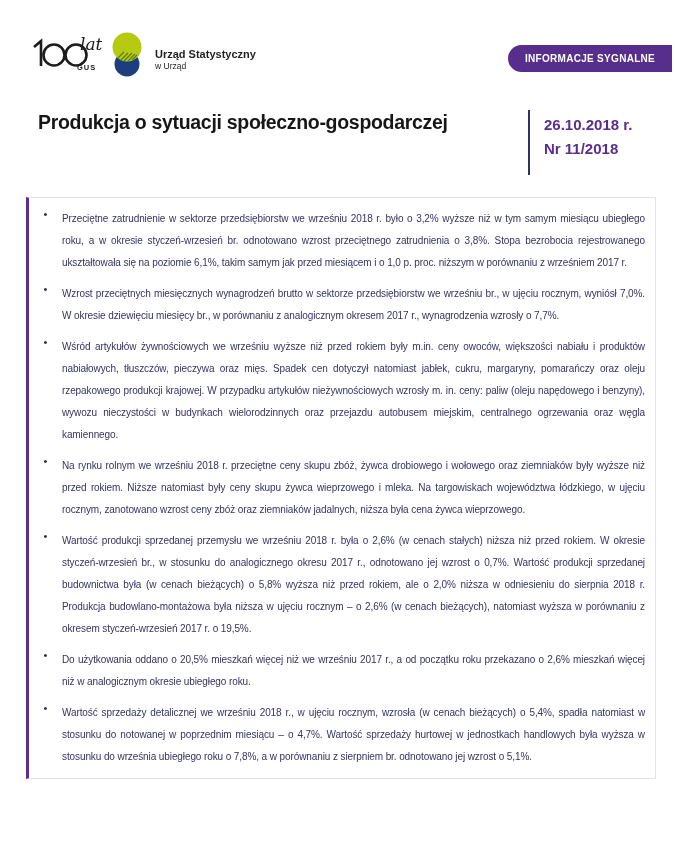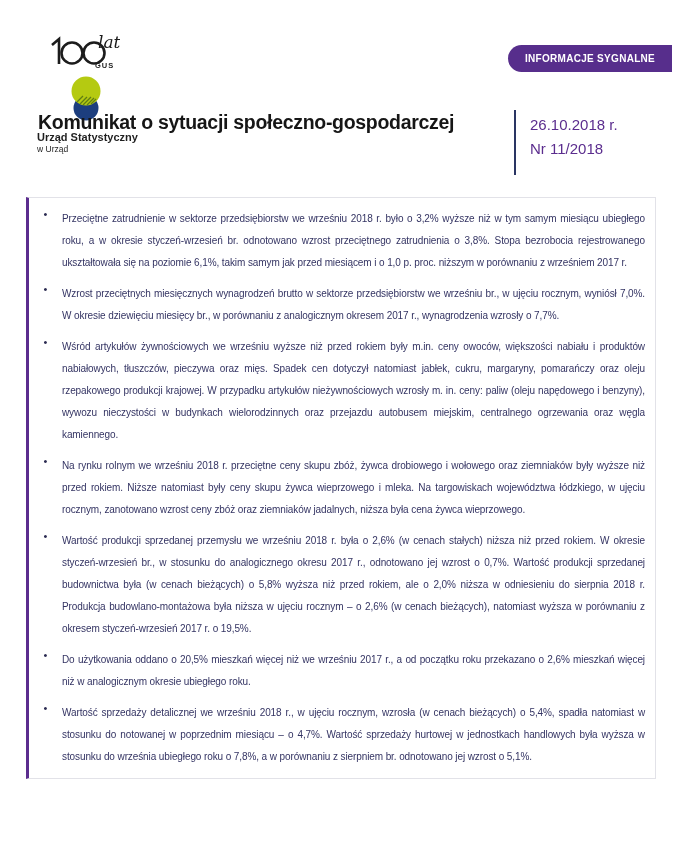--- a/index.html
+++ b/index.html
@@ -7,21 +7,21 @@
   body {
     width: 675px; height: 854px;
     position: relative;
     font-family: "Liberation Sans", sans-serif;
     overflow: hidden;
   }
 
   
   .logo-group {
     position: absolute; left: 30px; top: 32px;
-    display: flex; align-items: center; flex-direction: column;
+    display: flex; align-items: center;
   }
   .logo-100 { width: 72px; height: 44px; display: block; }
   .logo-circles { width: 42px; height: 47px; display: block; margin-left: 4px; }
   .office { margin-left: 7px; padding-top: 8px; }
   .office-name {
     font-size: 11px; font-weight: bold; color: #1f1f1f; line-height: 13px; text-align: right;
   }
   .office-city { font-size: 8.5px; color: #1f1f1f; line-height: 11px; }
 
   .badge {
@@ -41,23 +41,23 @@
   }
   h1.title {
     width: 474px;
     font-size: 19.5px; font-weight: bold; letter-spacing: -0.3px;
     line-height: 24px; color: #161616;
   }
   h1.title .t-line { white-space: nowrap; }
   .meta {
     border-left: 2px solid #2a3563;
     padding: 3px 0 14px 14px;
-    margin-left: 2px;
+    margin-left: 16px;
     color: #5b2d8e;
-    font-size: 15px; font-weight: normal; line-height: 24px;
+    font-size: 15px; font-weight: bold; line-height: 24px;
     white-space: nowrap;
   }
 
   
   .summary-box {
     position: absolute; left: 26px; top: 197px;
     width: 630px;
     background: #ffffff;
     border: 1px solid #e2e2e8;
     border-left: 3px solid #5b2d8e;
@@ -110,21 +110,21 @@
       <div class="office-name">Urząd Statystyczny</div>
       <div class="office-city">w Urząd</div>
     </div>
   </div>
 
   <div class="badge">INFORMACJE SYGNALNE</div>
 </header>
 
 <section class="title-row">
   <h1 class="title">
-    <div class="t-line">Komunikat o sytuacji społeczno-gospodarczej</div>
+    <div class="t-line">Produkcja o sytuacji społeczno-gospodarczej</div>
   </h1>
   <div class="meta">
     <div>26.10.2018 r.</div>
     <div>Nr 11/2018</div>
   </div>
 </section>
 
 <section class="summary-box">
   <ul>
     <li>

